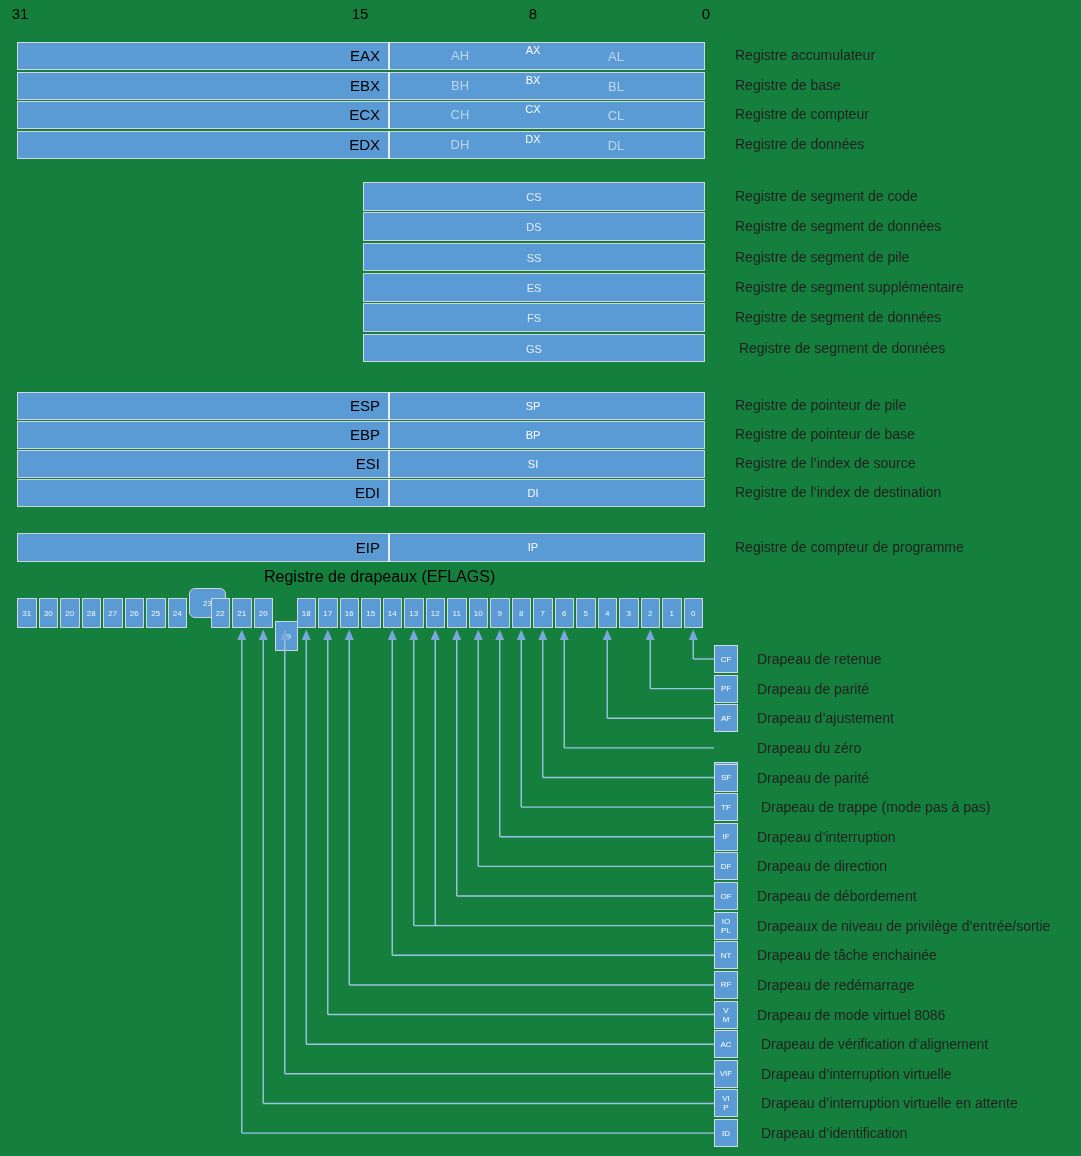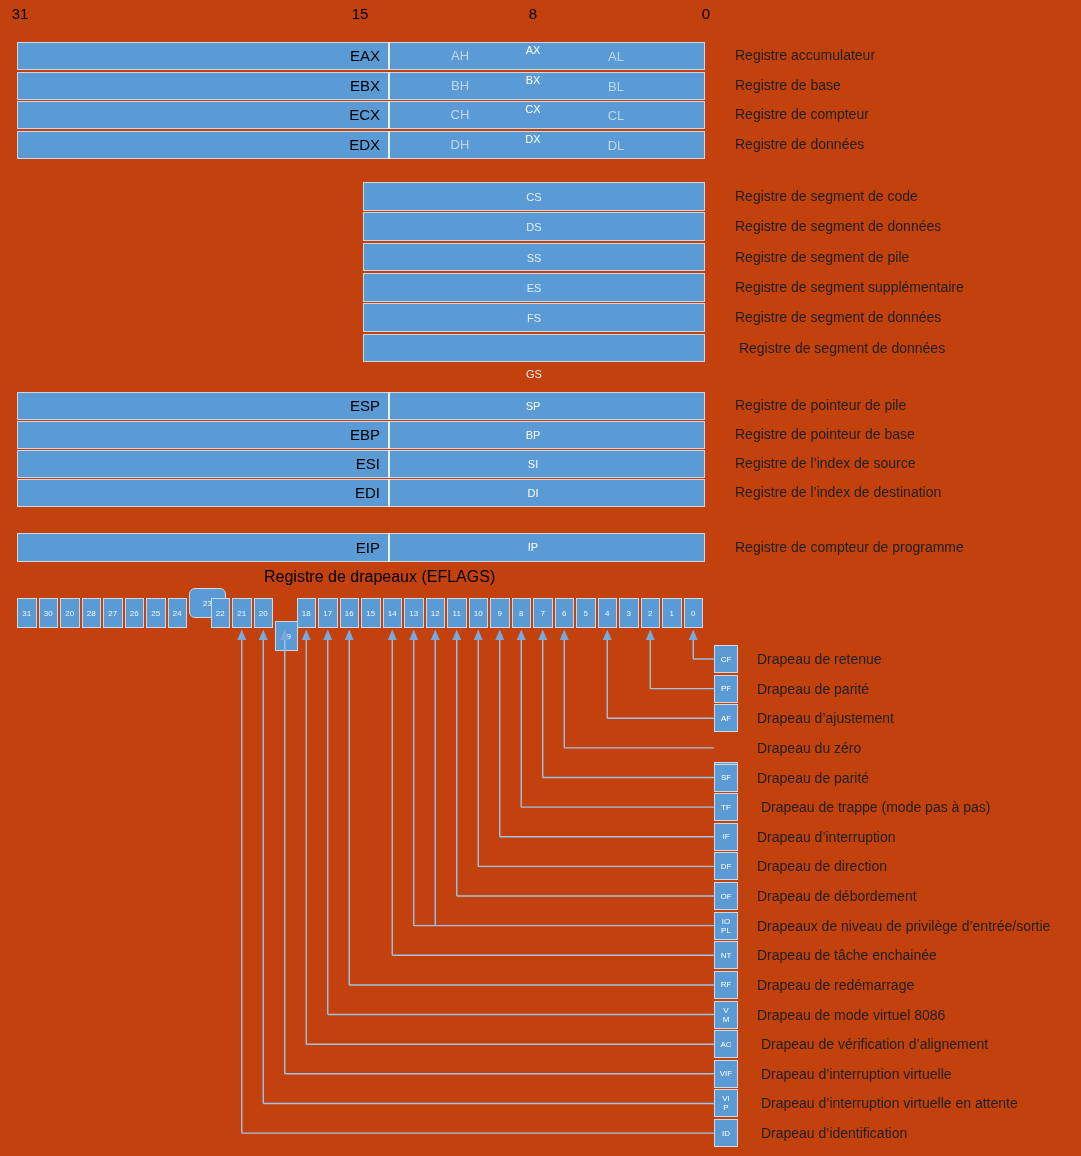--- a/index.html
+++ b/index.html
@@ -1,17 +1,17 @@
 <!DOCTYPE html>
 <html><head>
 <meta charset="utf-8">
 <style>
   * { margin:0; padding:0; box-sizing:border-box; }
   html,body { background:#ffffff; font-family:"Liberation Sans", sans-serif; }
-  #diagram { position:relative; width:1081px; height:1156px; background:#c2410c; overflow:hidden; }
+  #diagram { position:relative; width:1081px; height:1156px; background:#15803d; overflow:hidden; }
   .bar { position:absolute; background:#5b9bd5; border:1px solid #cfd6de; }
   .divider { position:absolute; width:2px; background:#e9eef3; }
   .scale-num { position:absolute; font-size:15px; color:#000; }
   .reg-name { position:absolute; font-size:15px; color:#000; text-align:right; white-space:nowrap; }
   .light-lbl { position:absolute; font-size:13px; color:#bdd7ee; text-align:center; }
   .word-lbl { position:absolute; font-size:11px; color:#fdfeff; text-align:center; }
   .seg-lbl { position:absolute; font-size:11px; color:#e4eef8; text-align:center; }
   .desc { position:absolute; font-size:14px; color:#1f1f1f; white-space:pre; }
   .section-title { position:absolute; font-size:16px; color:#000; white-space:nowrap; }
   .bit-cell { position:absolute; background:#5b9bd5; border:1px solid #cfd6de; color:#f2f7fc;
@@ -66,21 +66,21 @@
     <div class="bar" style="left: 363px; top: 242.7px; width: 342px; height: 28.5px;"></div>
     <div class="seg-lbl" style="left: 363px; top: 251.7px; width: 342px;">SS</div>
     <div class="desc" style="left: 735px; top: 248.7px;">Registre de segment de pile</div>
     <div class="bar" style="left: 363px; top: 273.05px; width: 342px; height: 28.5px;"></div>
     <div class="seg-lbl" style="left: 363px; top: 282.05px; width: 342px;">ES</div>
     <div class="desc" style="left: 735px; top: 279.05px;">Registre de segment supplémentaire</div>
     <div class="bar" style="left: 363px; top: 303.4px; width: 342px; height: 28.5px;"></div>
     <div class="seg-lbl" style="left: 363px; top: 312.4px; width: 342px;">FS</div>
     <div class="desc" style="left: 735px; top: 309.4px;">Registre de segment de données</div>
     <div class="bar" style="left: 363px; top: 333.75px; width: 342px; height: 28.5px;"></div>
-    <div class="seg-lbl" style="left: 363px; top: 342.75px; width: 342px; margin-top: 25px;">GS</div>
+    <div class="seg-lbl" style="left: 363px; top: 342.75px; width: 342px;">GS</div>
     <div class="desc" style="left: 735px; top: 339.75px;"> Registre de segment de données</div>
     <div class="bar" style="left: 17px; top: 391.5px; width: 688px; height: 28px;"></div>
     <div class="divider" style="left: 388px; top: 391.5px; height: 28px;"></div>
     <div class="reg-name" style="left: 17px; top: 396.5px; width: 363px;">ESP</div>
     <div class="word-lbl" style="left: 503px; top: 399.5px; width: 60px;">SP</div>
     <div class="desc" style="left: 735px; top: 396.5px;">Registre de pointeur de pile</div>
     <div class="bar" style="left: 17px; top: 420.8px; width: 688px; height: 28px;"></div>
     <div class="divider" style="left: 388px; top: 420.8px; height: 28px;"></div>
     <div class="reg-name" style="left: 17px; top: 425.8px; width: 363px;">EBP</div>
     <div class="word-lbl" style="left: 503px; top: 428.8px; width: 60px;">BP</div>

